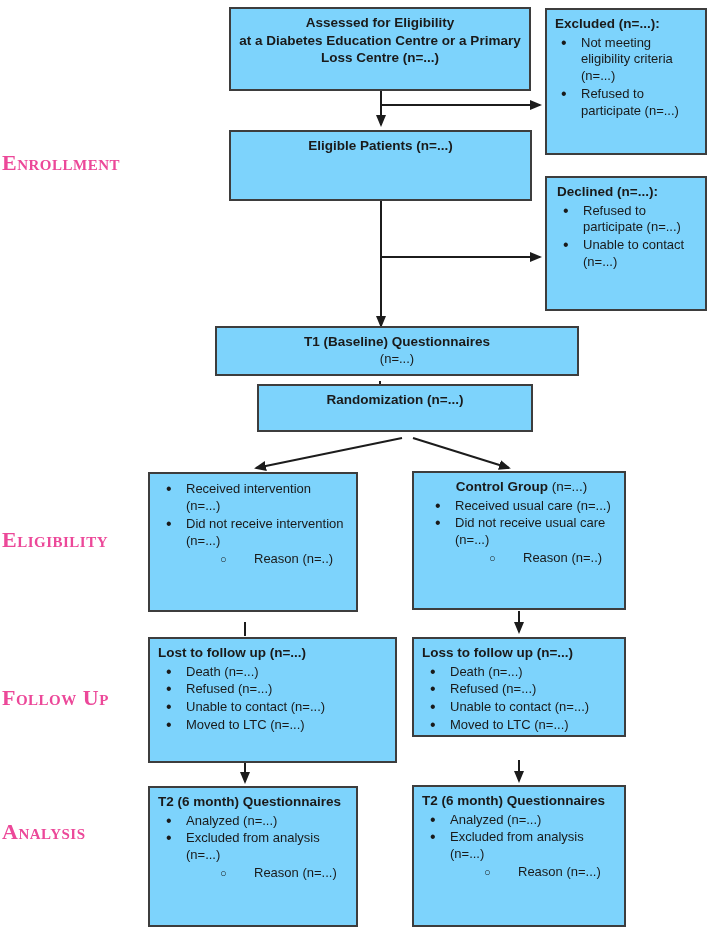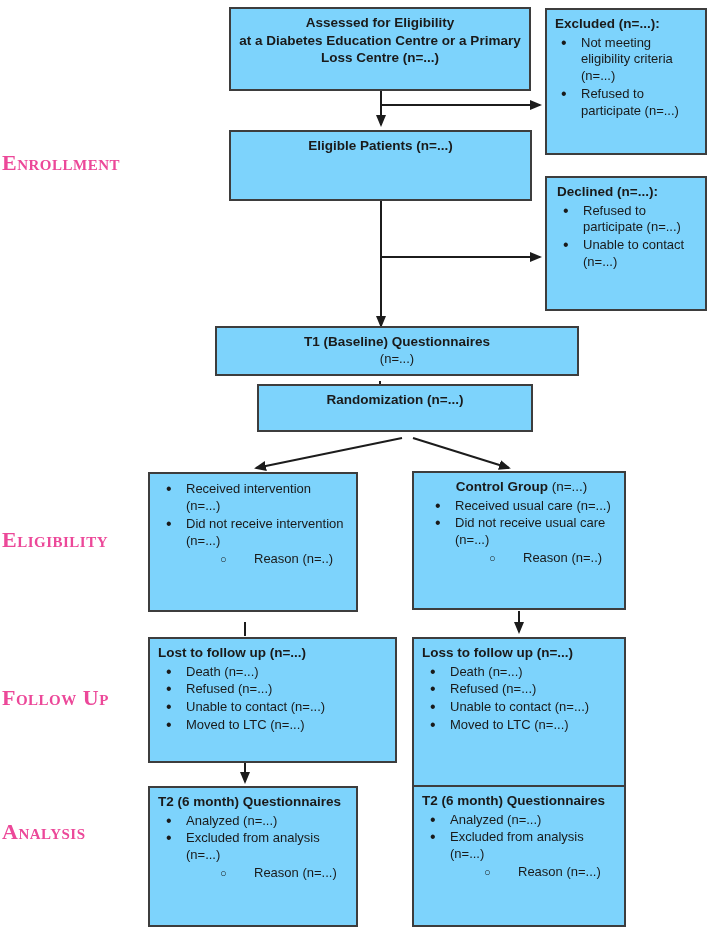--- a/index.html
+++ b/index.html
@@ -117,21 +117,21 @@
   <div class="box pad" style="left:148px;top:637px;width:249px;height:126px;">
     <div class="box-title">Lost to follow up (n=...)</div>
     <ul class="bullets">
       <li class="b1">Death (n=...)</li>
       <li class="b1">Refused (n=...)</li>
       <li class="b1">Unable to contact (n=...)</li>
       <li class="b1">Moved to LTC (n=...)</li>
     </ul>
   </div>
 
-  <div class="box pad" style="left:412px;top:637px;width:214px;height:150px;">
+  <div class="box pad" style="left:412px;top:637px;width:214px;height:100px;">
     <div class="box-title">Loss to follow up (n=...)</div>
     <ul class="bullets">
       <li class="b1">Death (n=...)</li>
       <li class="b1">Refused (n=...)</li>
       <li class="b1">Unable to contact (n=...)</li>
       <li class="b1">Moved to LTC (n=...)</li>
     </ul>
   </div>
 
   <div class="box pad" style="left:148px;top:786px;width:210px;height:141px;">

